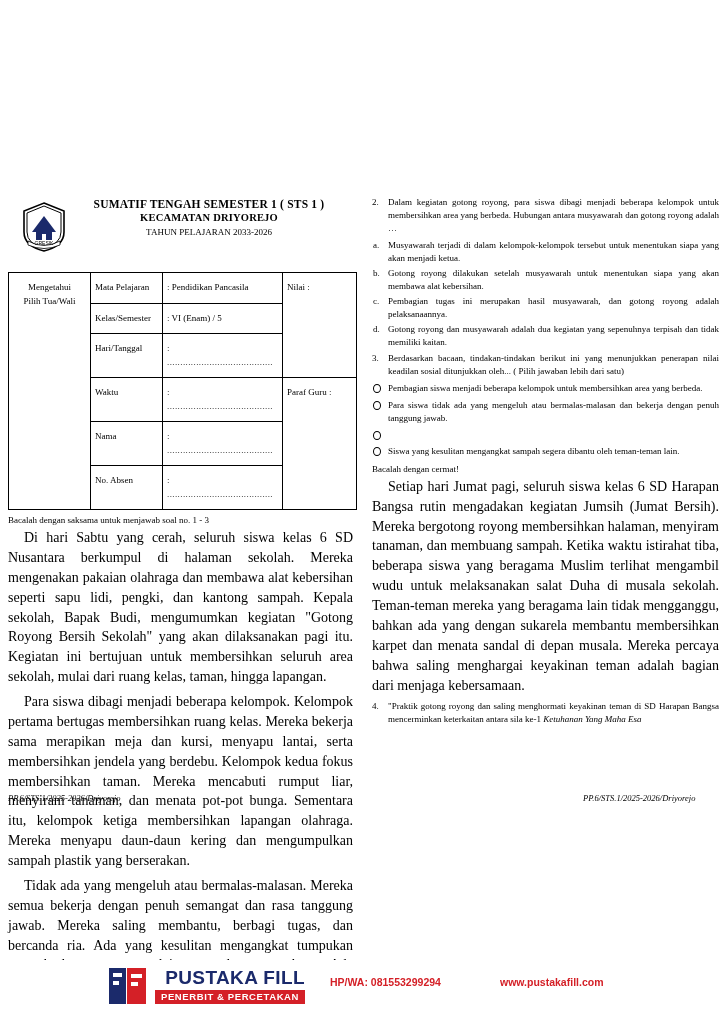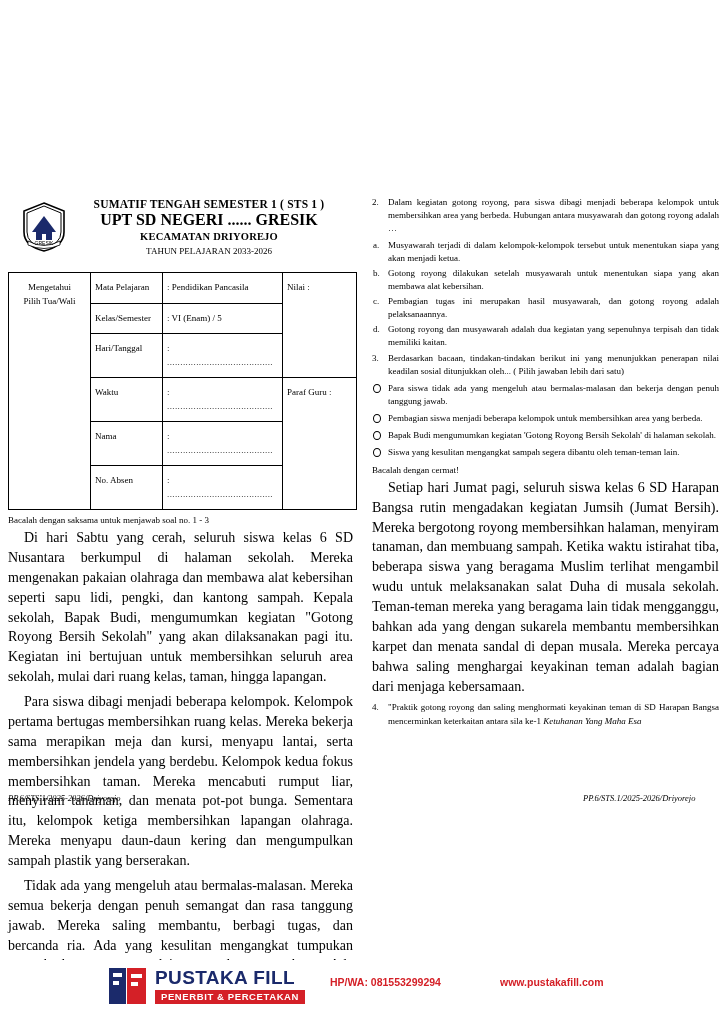--- a/index.html
+++ b/index.html
@@ -182,21 +182,21 @@
     position: absolute;
     left: 108px; top: 6px;
     display: flex;
     align-items: center;
     gap: 7px;
   }
   .brandmark {
     width: 40px; height: 40px;
     position: relative;
   }
-  .brandtext { line-height: 1; }
+  .brandtext { line-height: 1; text-align: right; }
   .bt1 {
     font-family: "Liberation Sans", sans-serif;
     font-size: 19px;
     font-weight: bold;
     color: #1b2a6b;
     letter-spacing: .4px;
   }
   .bt2 {
     font-family: "Liberation Sans", sans-serif;
     font-size: 9.5px;
@@ -241,21 +241,20 @@
             <path d="M22 4 L39 11 L39 30 Q39 42 22 46 Q5 42 5 30 L5 11 Z" fill="#ffffff" stroke="#000" stroke-width="1"></path>
             <path d="M10 30 L22 14 L34 30 Z" fill="#1b2a6b"></path>
             <rect x="14" y="30" width="16" height="8" fill="#1b2a6b"></rect>
             <rect x="20" y="32" width="4" height="6" fill="#ffffff"></rect>
             <path d="M6 39 Q22 48 38 39 L38 43 Q22 50 6 43 Z" fill="#ffffff" stroke="#000" stroke-width=".8"></path>
             <text x="22" y="43" font-size="5" text-anchor="middle" font-family="Liberation Sans, sans-serif" fill="#000">GRESIK</text>
           </svg>
         </div>
         <div class="head-text">
           <div class="h-title1">SUMATIF TENGAH SEMESTER 1 ( STS 1 )</div>
-          <div class="h-title2">UPT SD NEGERI ...... GRESIK</div>
           <div class="h-title3">KECAMATAN DRIYOREJO</div>
           <div class="h-title4">TAHUN PELAJARAN 2033-2026</div>
         </div>
       </div>
 
       <table class="ident">
         <tbody>
             <tr>
           <td class="c1" rowspan="6">
             <span>Mengetahui</span><br>
@@ -345,29 +344,28 @@
         </div>
       </div>
 
       <div class="qitem">
         <span class="qnum">3.</span>
         <span>Berdasarkan bacaan, tindakan-tindakan berikut ini yang menunjukkan penerapan nilai keadilan sosial ditunjukkan oleh... ( Pilih jawaban lebih dari satu)</span>
       </div>
       <div class="opts">
         <div class="copt">
           <span class="circ"></span>
-          <span>Para siswa tidak ada yang mengeluh atau bermalas-malasan dan bekerja dengan penuh tanggung jawab.</span>
+          <span>Pembagian siswa menjadi beberapa kelompok untuk membersihkan area yang berbeda.</span>
         </div>
         <div class="copt">
           <span class="circ"></span>
-          <span>Pembagian siswa menjadi beberapa kelompok untuk membersihkan area yang berbeda.</span>
+          <span>Para siswa tidak ada yang mengeluh atau bermalas-malasan dan bekerja dengan penuh tanggung jawab.</span>
         </div>
         <div class="copt">
           <span class="circ"></span>
-          <span>Bapak Budi mengumumkan kegiatan 'Gotong Royong Bersih Sekolah' di halaman sekolah.</span>
         </div>
         <div class="copt">
           <span class="circ"></span>
           <span>Siswa yang kesulitan mengangkat sampah segera dibantu oleh teman-teman lain.</span>
         </div>
       </div>
 
       <div class="subhead">Bacalah dengan cermat!</div>
       <p class="para">Setiap hari Jumat pagi, seluruh siswa kelas 6 SD Harapan Bangsa rutin mengadakan kegiatan Jumsih (Jumat Bersih). Mereka bergotong royong membersihkan halaman, menyiram tanaman, dan membuang sampah. Ketika waktu istirahat tiba, beberapa siswa yang beragama Muslim terlihat mengambil wudu untuk melaksanakan salat Duha di musala sekolah. Teman-teman mereka yang beragama lain tidak mengganggu, bahkan ada yang dengan sukarela membantu membersihkan karpet dan menata sandal di depan musala. Mereka percaya bahwa saling menghargai keyakinan teman adalah bagian dari menjaga kebersamaan.</p>
 

